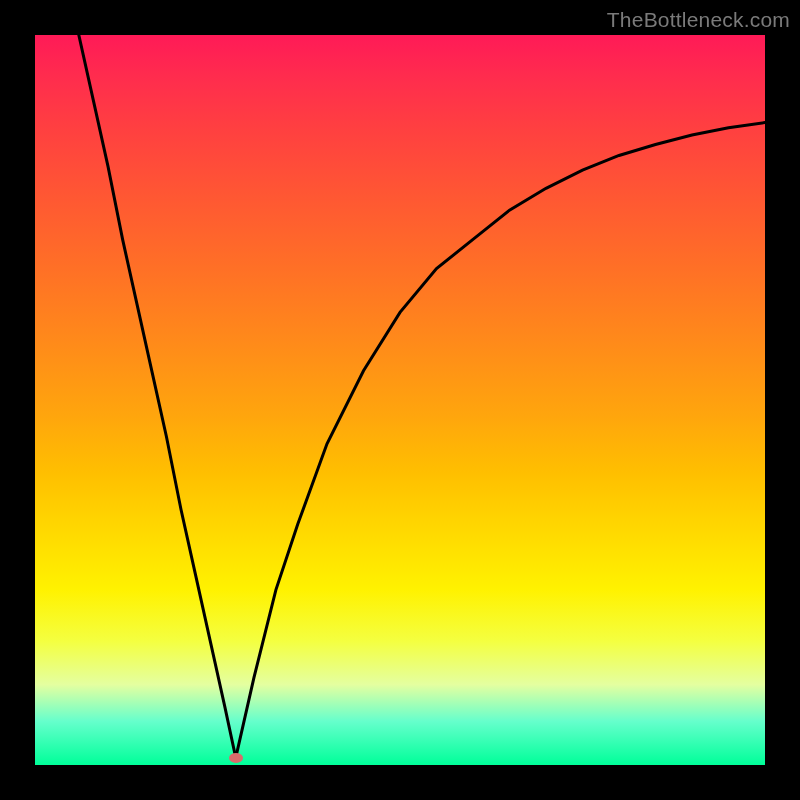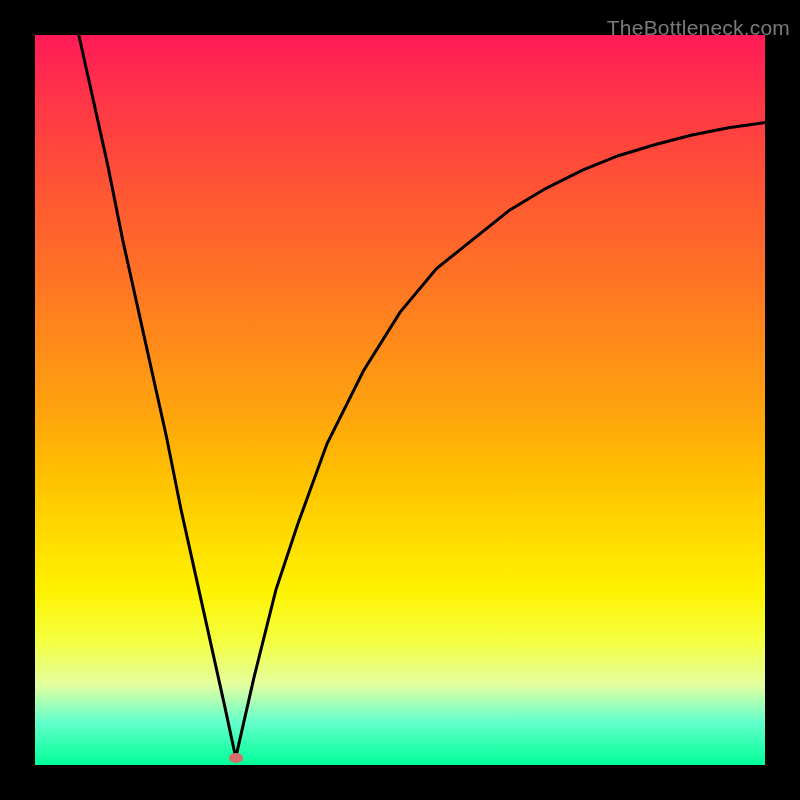--- a/index.html
+++ b/index.html
@@ -41,21 +41,20 @@
   }
   .watermark {
     position: absolute;
     top: 8px;
     right: 10px;
     font-family: Arial, Helvetica, sans-serif;
     font-size: 21px;
     color: #7a7a7a;
     letter-spacing: 0.2px;
     font-weight: 500;
-    margin-top: 8px;
   }
   svg.curve {
     position: absolute;
     left: 0;
     top: 0;
     width: 730px;
     height: 730px;
   }
   .dot {
     position: absolute;

